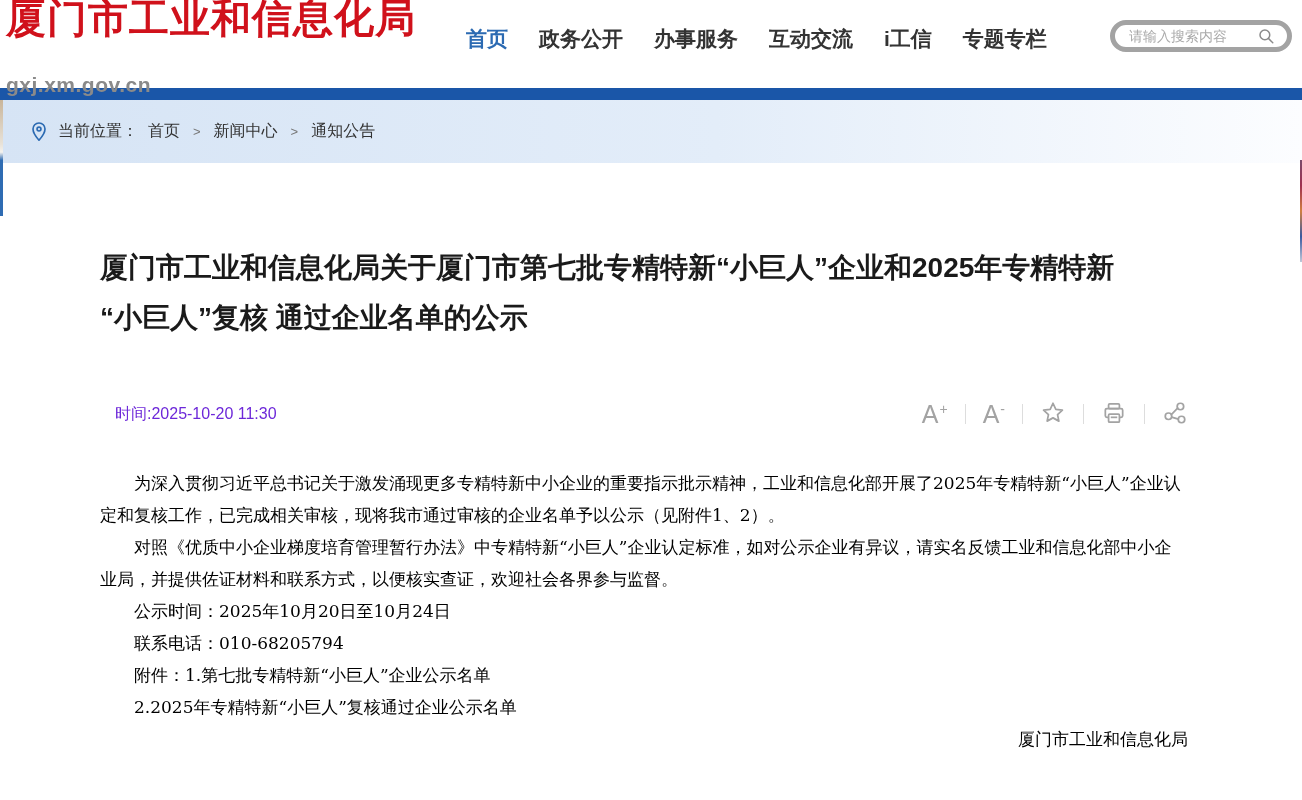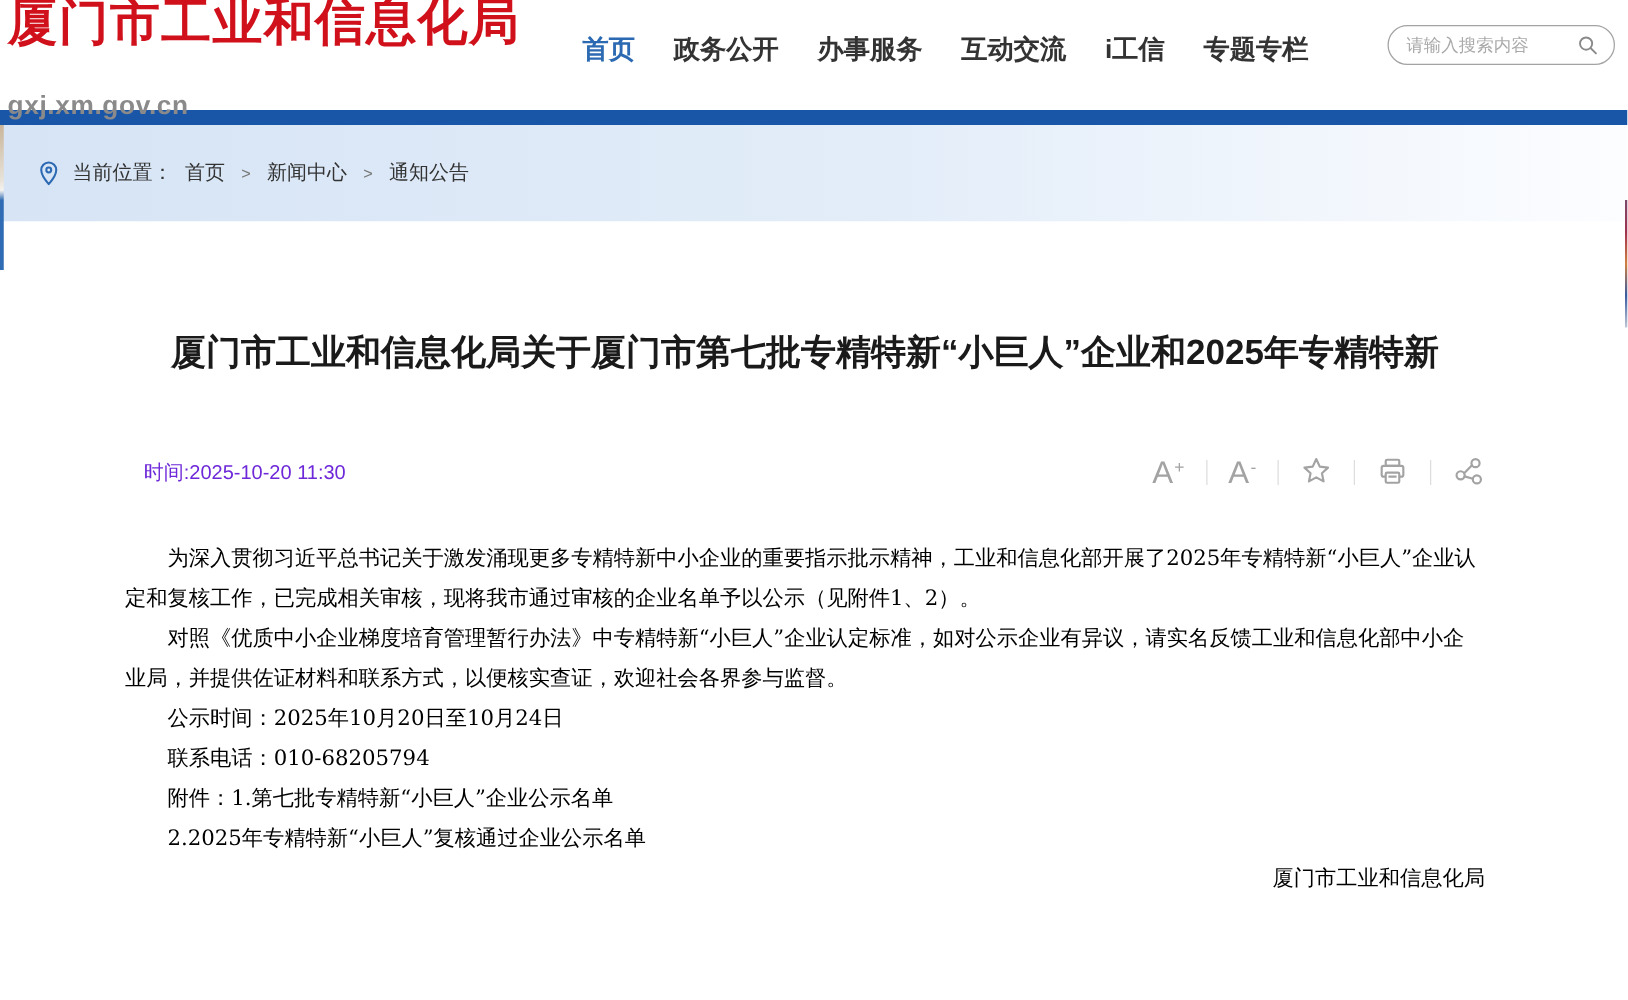--- a/index.html
+++ b/index.html
@@ -16,43 +16,43 @@
     font-family:"DejaVu Serif","Liberation Serif",serif;
     font-weight:900; font-size:40px; line-height:1.15; color:#d0111b;
     letter-spacing:1px; cursor:pointer; white-space:nowrap;
   }
   .logo-domain { font-size:21px; font-weight:bold; color:#8a8a8a; letter-spacing:.5px;margin-top:32px; }
   .main-nav { display:flex; align-items:center; gap:31px; margin-left:8px; margin-top:-14px; }
   .nav-item { font-size:21px; font-weight:bold; color:#333; text-decoration:none; cursor:pointer; white-space:nowrap; }
   .nav-item.active { color:#2b6ab2; }
   .search-box {
     margin-left:auto; margin-top:-20px; width:182px; height:32px;
-    border:1px solid #a3a3a3; border-radius:17px; display:flex; align-items:center;
+    border:5px solid #a3a3a3; border-radius:17px; display:flex; align-items:center;
     padding:0 12px; background:#fff;
   }
   .search-input { border:none; outline:none; flex:1; min-width:0; font-size:14px; color:#333; background:transparent; }
   .search-input::placeholder { color:#aaa; }
   .search-icon { flex:0 0 auto; display:flex; cursor:pointer; }
 
   
   .top-bar { height:12px; background:#1a56a8; }
   .breadcrumb-strip {
-    height:77px; display:flex; align-items:center; padding-left:30px;
+    height:63px; display:flex; align-items:center; padding-left:30px;
     background:linear-gradient(90deg,#d6e4f5 0%, #e3edf9 55%, #fcfdff 100%);
     font-size:16px; color:#333;
   }
   .pin-icon { display:flex; margin-right:10px; }
   .crumb-label { margin-right:10px; }
   .crumb-link { color:#333; text-decoration:none; cursor:pointer; }
   .crumb-sep { color:#777; font-size:13px; margin:0 13px; }
 
   
   .article { padding:0 114px 0 100px; }
   .article-title {
-    margin:80px 0 0 0; text-align:center; font-weight:bold;
+    margin:80px 0 0 0; font-weight:bold;
     font-size:28px; line-height:50px; color:#1a1a1a;
   }
   .title-line { display:block; }
 
   .meta-row { margin-top:54px; display:flex; align-items:center; padding-left:15px; height:34px; }
   .meta-time { color:#6d28d9; font-size:16px; }
   .meta-tools { margin-left:auto; display:flex; align-items:center; }
   .tool-btn {
     background:none; border:none; padding:0; cursor:pointer; color:#a3a3a3;
     display:flex; align-items:flex-start; font-family:"Liberation Sans",sans-serif;
@@ -123,20 +123,21 @@
   <a class="crumb-link">首页</a>
   <span class="crumb-sep">&gt;</span>
   <a class="crumb-link">新闻中心</a>
   <span class="crumb-sep">&gt;</span>
   <a class="crumb-link">通知公告</a>
 </div>
 
 <main class="article">
   <h1 class="article-title">
     <span class="title-line">厦门市工业和信息化局关于厦门市第七批专精特新“小巨人”企业和2025年专精特新</span>
+    <span class="title-line">“小巨人”复核 通过企业名单的公示</span>
   </h1>
 
   <div class="meta-row">
     <span class="meta-time">时间:2025-10-20 11:30</span>
     <span class="meta-tools">
       <button class="tool-btn">
         <span class="font-base">A</span>
           <span class="font-sign">+</span>
       </button>
       <span class="tool-sep"></span>

